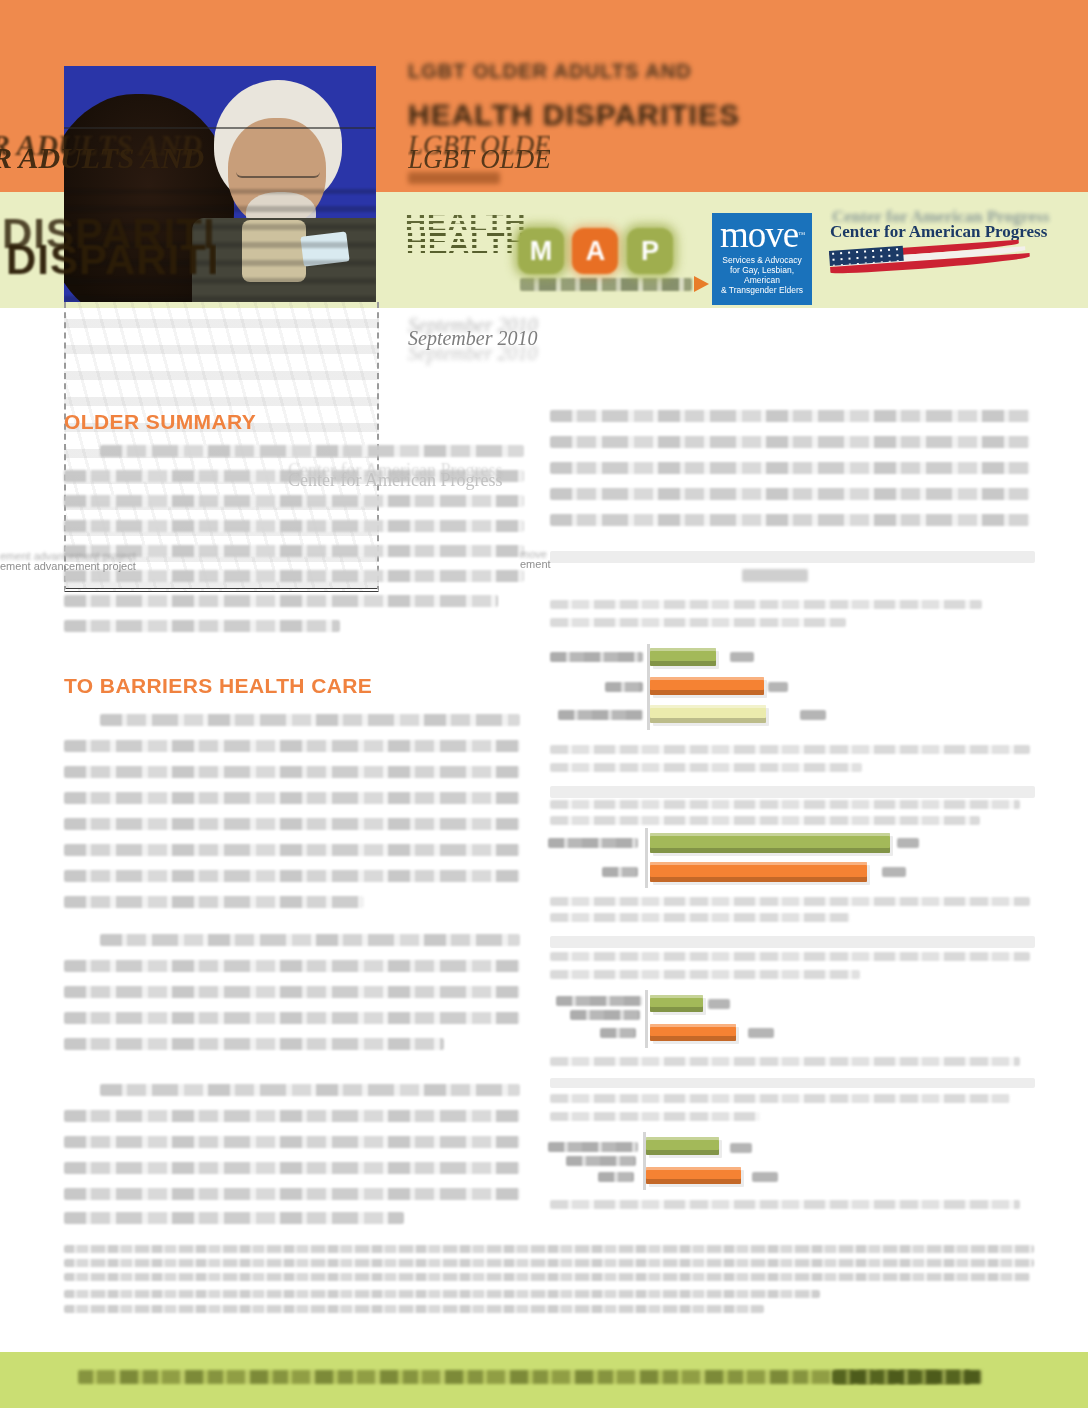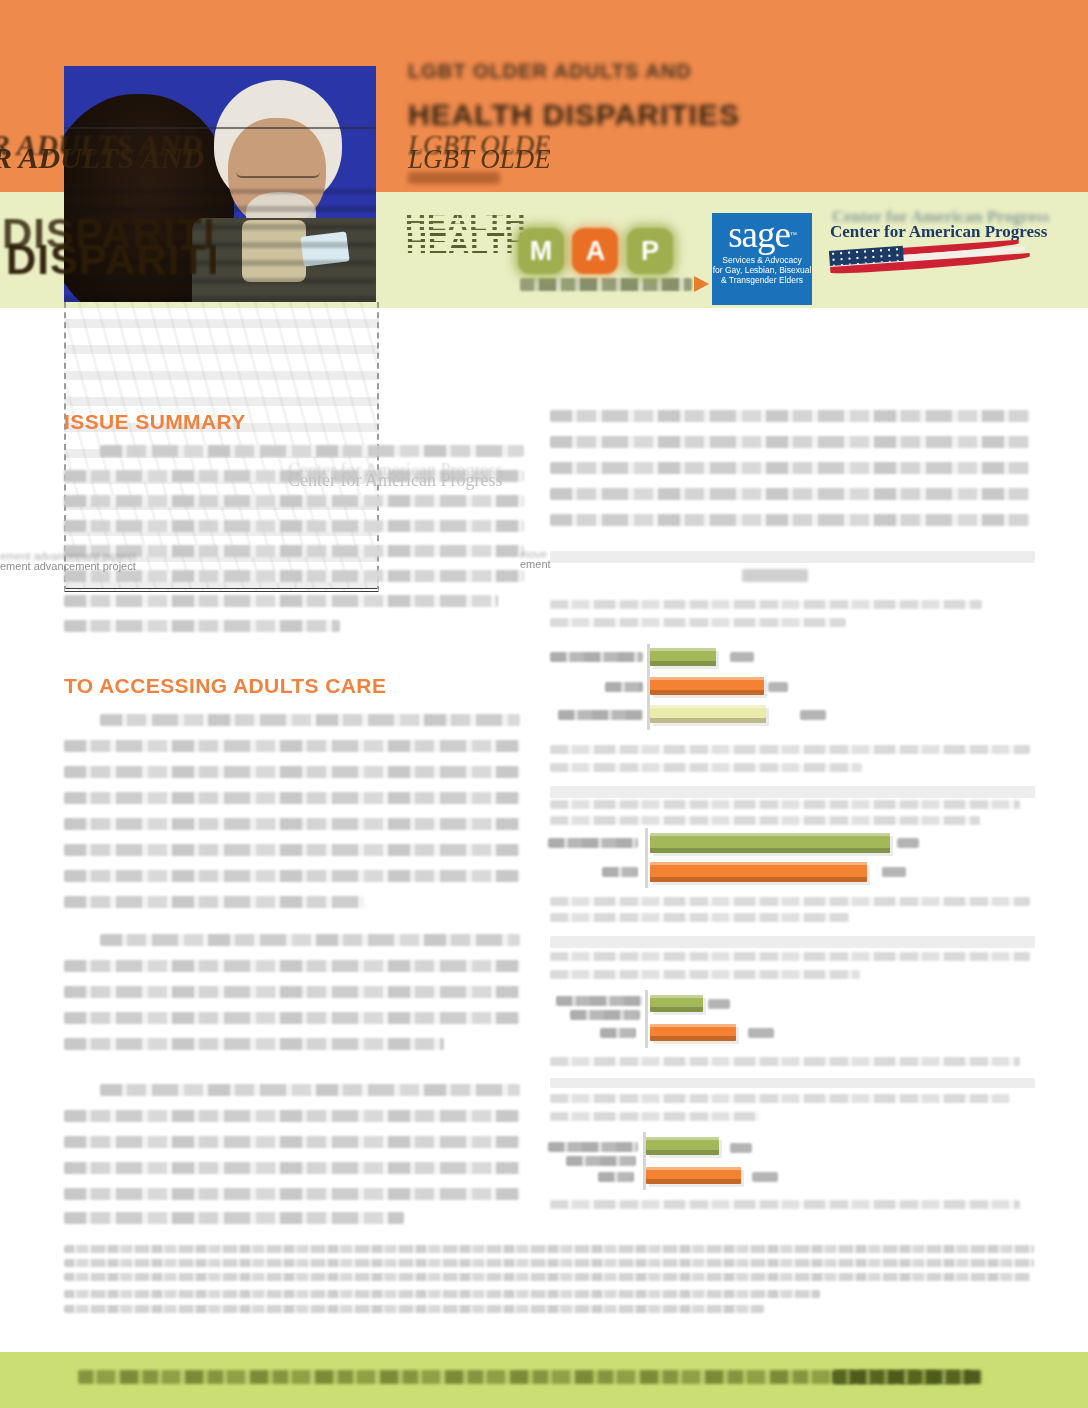--- a/index.html
+++ b/index.html
@@ -184,57 +184,62 @@
 
   <div class="abs map">
     <span class="sq sq-olive">M</span>
     <span class="sq sq-orange">A</span>
     <span class="sq sq-olive">P</span>
   </div>
   <div class="abs map-bar"></div>
   <div class="abs map-arrow"></div>
 
   <div class="abs sage">
-    <div class="nm"><span>sage</span><span class="tm">™</span></div>
+    <div class="nm"><span>move</span><span class="tm">™</span></div>
     <div class="ln">Services &amp; Advocacy</div>
-    <div class="ln">for Gay, Lesbian, Bisexual</div>
+    <div class="ln">for Gay, Lesbian, American</div>
     <div class="ln">&amp; Transgender  Elders</div>
   </div>
 
   <div class="abs cap">
     <div class="nm nm-ghost">Center for American Progress</div>
     <div class="nm">Center for American Progress</div>
     <div class="flag">
       <div class="stripe st1"></div>
       <div class="stripe st2"></div>
       <div class="stripe st3"></div>
       <div class="union"></div>
     </div>
   </div>
 
+  <div class="abs date">
+    <span class="d1">September 2010</span>
+    <span class="d2">September 2010</span>
+    <span class="d3">September 2010</span>
+  </div>
 
   <div class="abs sketch"></div>
 
-  <div class="abs hd" style="left:64px;top:410px;">ISSUE SUMMARY</div>
+  <div class="abs hd" style="left:64px;top:410px;">OLDER SUMMARY</div>
   <div class="abs cap-wm">Center for American Progress</div>
   <div class="abs frag frag-b" style="left:0;top:550px;">ement advancement project</div>
   <div class="abs frag" style="left:0;top:560px;">ement advancement project</div>
   <div class="abs frag frag-b" style="left:520px;top:548px;">move</div>
   <div class="abs frag" style="left:520px;top:558px;">ement</div>
 
   <div class="bl" style="left:100px;top:445px;width:424px;"></div>
   <div class="bl" style="left:64px;top:470px;width:460px;"></div>
   <div class="bl" style="left:64px;top:495px;width:460px;"></div>
   <div class="bl" style="left:64px;top:520px;width:460px;"></div>
   <div class="bl" style="left:64px;top:545px;width:460px;"></div>
   <div class="bl" style="left:64px;top:570px;width:460px;"></div>
   <div class="bl" style="left:64px;top:595px;width:434px;"></div>
   <div class="bl" style="left:64px;top:620px;width:276px;"></div>
 
-  <div class="abs hd" style="left:64px;top:674px;">TO ACCESSING ADULTS CARE</div>
+  <div class="abs hd" style="left:64px;top:674px;">TO BARRIERS HEALTH CARE</div>
 
   <div class="bl" style="left:100px;top:714px;width:420px;"></div>
   <div class="bl" style="left:64px;top:740px;width:456px;"></div>
   <div class="bl" style="left:64px;top:766px;width:456px;"></div>
   <div class="bl" style="left:64px;top:792px;width:456px;"></div>
   <div class="bl" style="left:64px;top:818px;width:456px;"></div>
   <div class="bl" style="left:64px;top:844px;width:456px;"></div>
   <div class="bl" style="left:64px;top:870px;width:456px;"></div>
   <div class="bl" style="left:64px;top:896px;width:300px;"></div>
 

